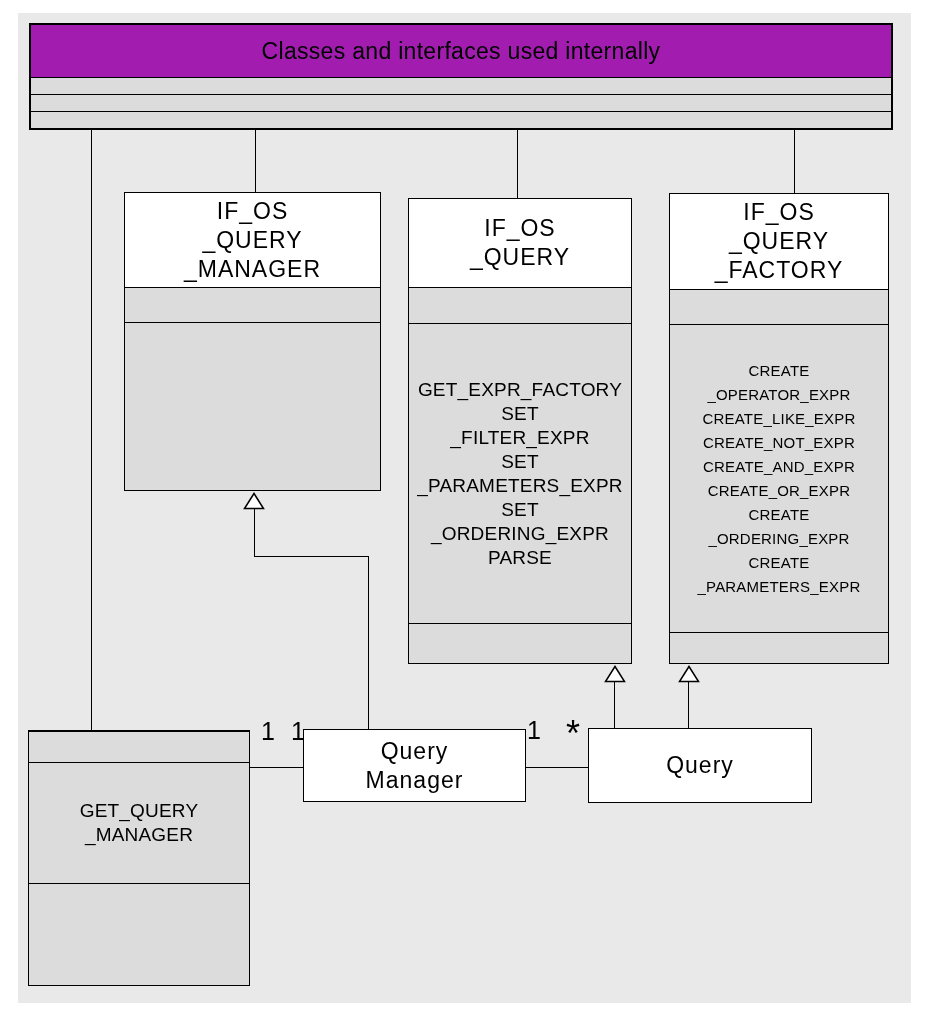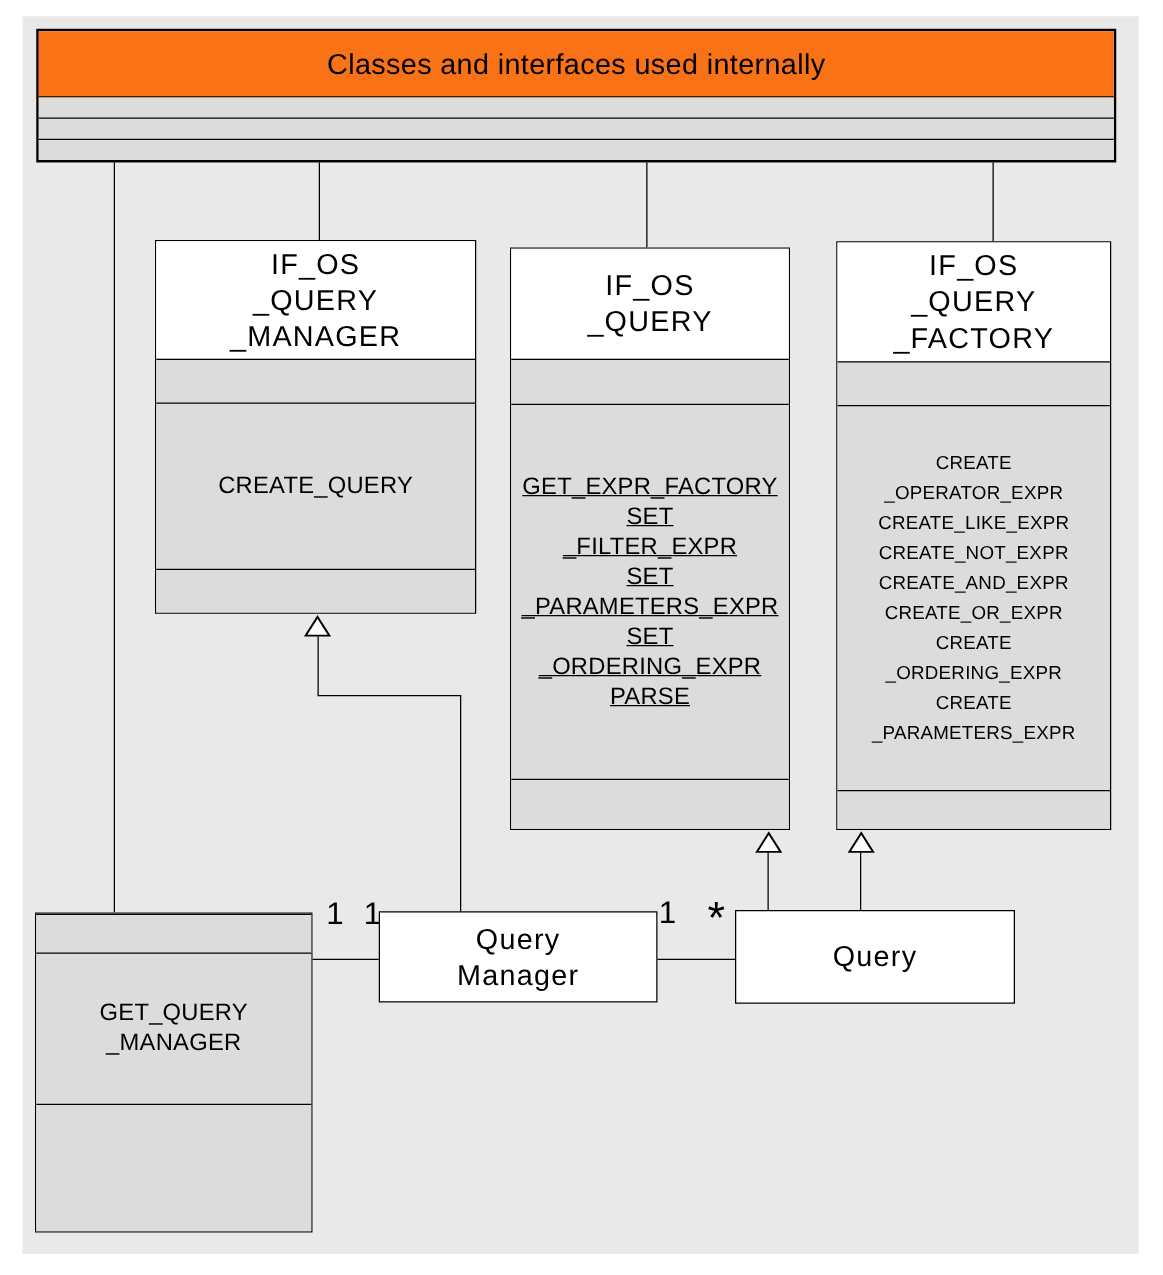--- a/index.html
+++ b/index.html
@@ -11,21 +11,21 @@
   
   .canvas { position: absolute; left: 18px; top: 13px; width: 893px; height: 990px; background: #e9e9e9; }
 
   
   .top-box {
     position: absolute; left: 29px; top: 23px; width: 864px; height: 107px;
     border: 2px solid #000; background: #ffffff;
     display: flex; flex-direction: column;
   }
   .tb-title {
-    height: 53px; background: #f97316; border-bottom: 1px solid #000;
+    height: 53px; background: #a21caf; border-bottom: 1px solid #000;
     display: flex; align-items: center; justify-content: center;
     font-size: 23px; letter-spacing: 0.3px;
   }
   .tb-row { flex: 1; background: #dcdcdc; }
   .tb-row + .tb-row { border-top: 1px solid #000; }
 
   
   .cls {
     position: absolute; border: 1px solid #000; background: #ffffff;
     display: flex; flex-direction: column;
@@ -45,21 +45,21 @@
   .c-footer { background: #dcdcdc; border-top: 1px solid #000; flex: 1; }
 
   #cls-if-os-query-manager { left: 124px; top: 192px; width: 257px; height: 299px; }
   #cls-if-os-query-manager .c-title   { height: 94px; }
   #cls-if-os-query-manager .c-empty   { height: 35px; }
   #cls-if-os-query-manager .c-methods { height: 133px; }
 
   #cls-if-os-query { left: 408px; top: 198px; width: 224px; height: 466px; }
   #cls-if-os-query .c-title   { height: 88px; }
   #cls-if-os-query .c-empty   { height: 36px; }
-  #cls-if-os-query .c-methods { height: 300px; text-decoration: underline; }
+  #cls-if-os-query .c-methods { height: 300px; }
 
   #cls-if-os-query-factory { left: 669px; top: 193px; width: 220px; height: 471px; }
   #cls-if-os-query-factory .c-title   { height: 95px; }
   #cls-if-os-query-factory .c-empty   { height: 35px; }
   #cls-if-os-query-factory .c-methods { height: 308px; font-size: 15px; }
 
   #cls-cl-os-system { left: 28px; top: 730px; width: 222px; height: 256px; }
   #cls-cl-os-system .c-title   { height: 70px; }
   #cls-cl-os-system .c-empty   { height: 31px; }
   #cls-cl-os-system .c-methods { height: 121px; }
@@ -104,21 +104,20 @@
   <div class="vl" style="left:91px;  top:130px; height:600px;"></div>
   <div class="vl" style="left:255px; top:130px; height:62px;"></div>
   <div class="vl" style="left:517px; top:130px; height:68px;"></div>
   <div class="vl" style="left:794px; top:130px; height:63px;"></div>
 
   <div class="cls" id="cls-if-os-query-manager">
     <div class="c-title">IF_OS
 _QUERY
 _MANAGER</div>
     <div class="c-empty"></div>
-    <div class="c-methods">CREATE_QUERY</div>
     <div class="c-footer"></div>
   </div>
 
   <div class="cls" id="cls-if-os-query">
     <div class="c-title">IF_OS
 _QUERY</div>
     <div class="c-empty"></div>
     <div class="c-methods">GET_EXPR_FACTORY
 SET
 _FILTER_EXPR

